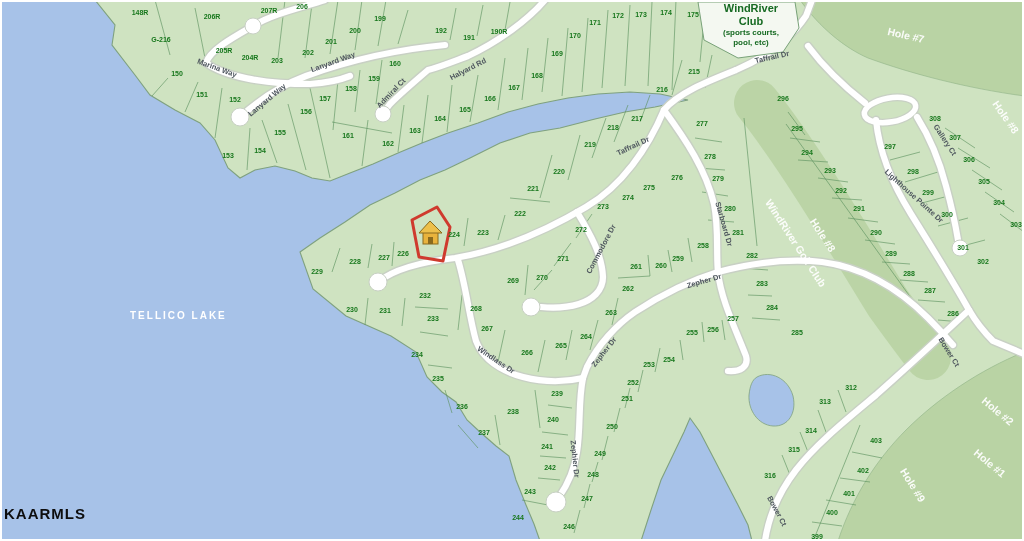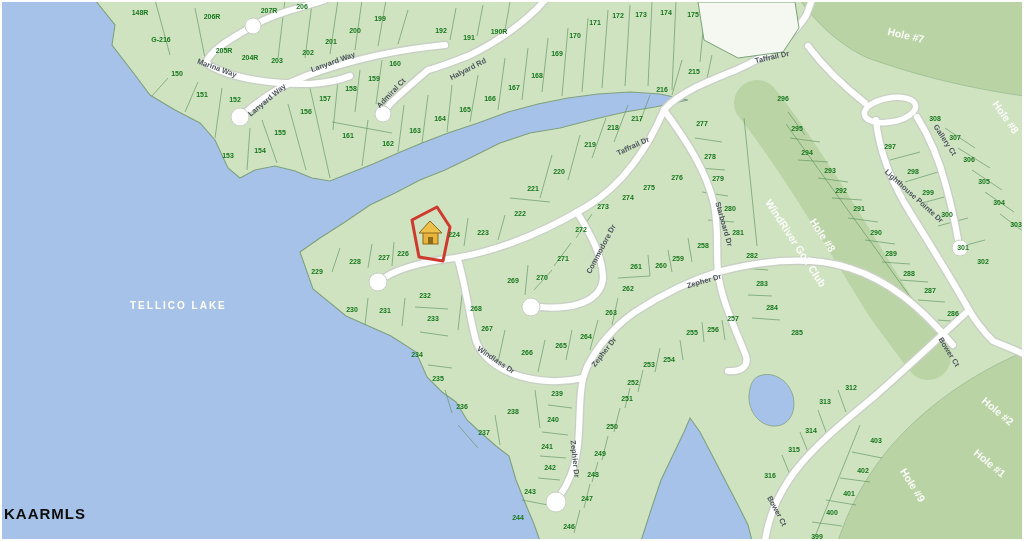--- a/index.html
+++ b/index.html
@@ -21,21 +21,21 @@
   .cds{fill:#fff;stroke:var(--casing);stroke-width:1;}
   .loop-casing{stroke:var(--casing);stroke-width:8;fill:none;}
   .loop{stroke:#fff;stroke-width:5.5;fill:none;}
   .club-poly{fill:#f4f8f1;stroke:#79a279;stroke-width:1;}
   .sel{stroke:var(--highlight);stroke-width:3;fill:none;stroke-linejoin:round;}
   #label-layer{position:absolute;left:0;top:0;width:100%;height:100%;}
   #label-layer span{position:absolute;}
   .lot-label{font-weight:bold;font-size:7px;color:var(--lot);white-space:nowrap;}
   .road-label{font-weight:bold;font-size:7.5px;color:var(--street);white-space:nowrap;}
   .golf-label{font-weight:bold;font-size:10.5px;color:#fff;opacity:.93;white-space:nowrap;}
-  #lake-label{position:absolute;left:130px;top:300px;font-weight:bold;font-size:10px;
+  #lake-label{position:absolute;left:130px;top:310px;font-weight:bold;font-size:10px;
       letter-spacing:2px;color:#fff;}
   #watermark{position:absolute;left:4px;top:505px;font-weight:bold;font-size:15px;
       letter-spacing:1px;color:#0d0d0d;}
   #club-sign{position:absolute;left:700px;top:2px;width:102px;text-align:center;color:#166a22;}
   #club-sign .big{font-weight:bold;font-size:11px;line-height:13px;}
   #club-sign .small{font-weight:bold;font-size:8px;line-height:9.5px;}
   .frame{position:absolute;inset:0;border:2px solid #fff;pointer-events:none;}
 </style>
 </head>
 <body>
@@ -282,17 +282,23 @@
       <span class="road-label" style="left: 777px; top: 511px; transform: translate(-50%, -50%) rotate(62deg);">Bower Ct</span>
       <span class="golf-label" style="left: 906px; top: 35px; transform: translate(-50%, -50%) rotate(13deg);">Hole #7</span>
       <span class="golf-label" style="left: 1006px; top: 117px; transform: translate(-50%, -50%) rotate(55deg);">Hole #8</span>
       <span class="golf-label" style="left: 796px; top: 243px; transform: translate(-50%, -50%) rotate(57deg);">WindRiver Golf Club</span>
       <span class="golf-label" style="left: 823px; top: 235px; transform: translate(-50%, -50%) rotate(57deg);">Hole #8</span>
       <span class="golf-label" style="left: 913px; top: 485px; transform: translate(-50%, -50%) rotate(58deg);">Hole #9</span>
       <span class="golf-label" style="left: 990px; top: 463px; transform: translate(-50%, -50%) rotate(40deg);">Hole #1</span>
       <span class="golf-label" style="left: 998px; top: 411px; transform: translate(-50%, -50%) rotate(40deg);">Hole #2</span>
     </div>
 
+  <div id="club-sign">
+    <div class="big">WindRiver</div>
+    <div class="big">Club</div>
+    <div class="small">(sports courts,</div>
+    <div class="small">pool, etc)</div>
+  </div>
 
   <div id="lake-label">TELLICO LAKE</div>
   <div id="watermark">KAARMLS</div>
   <div class="frame"></div>
 </div>
 
 </body></html>

